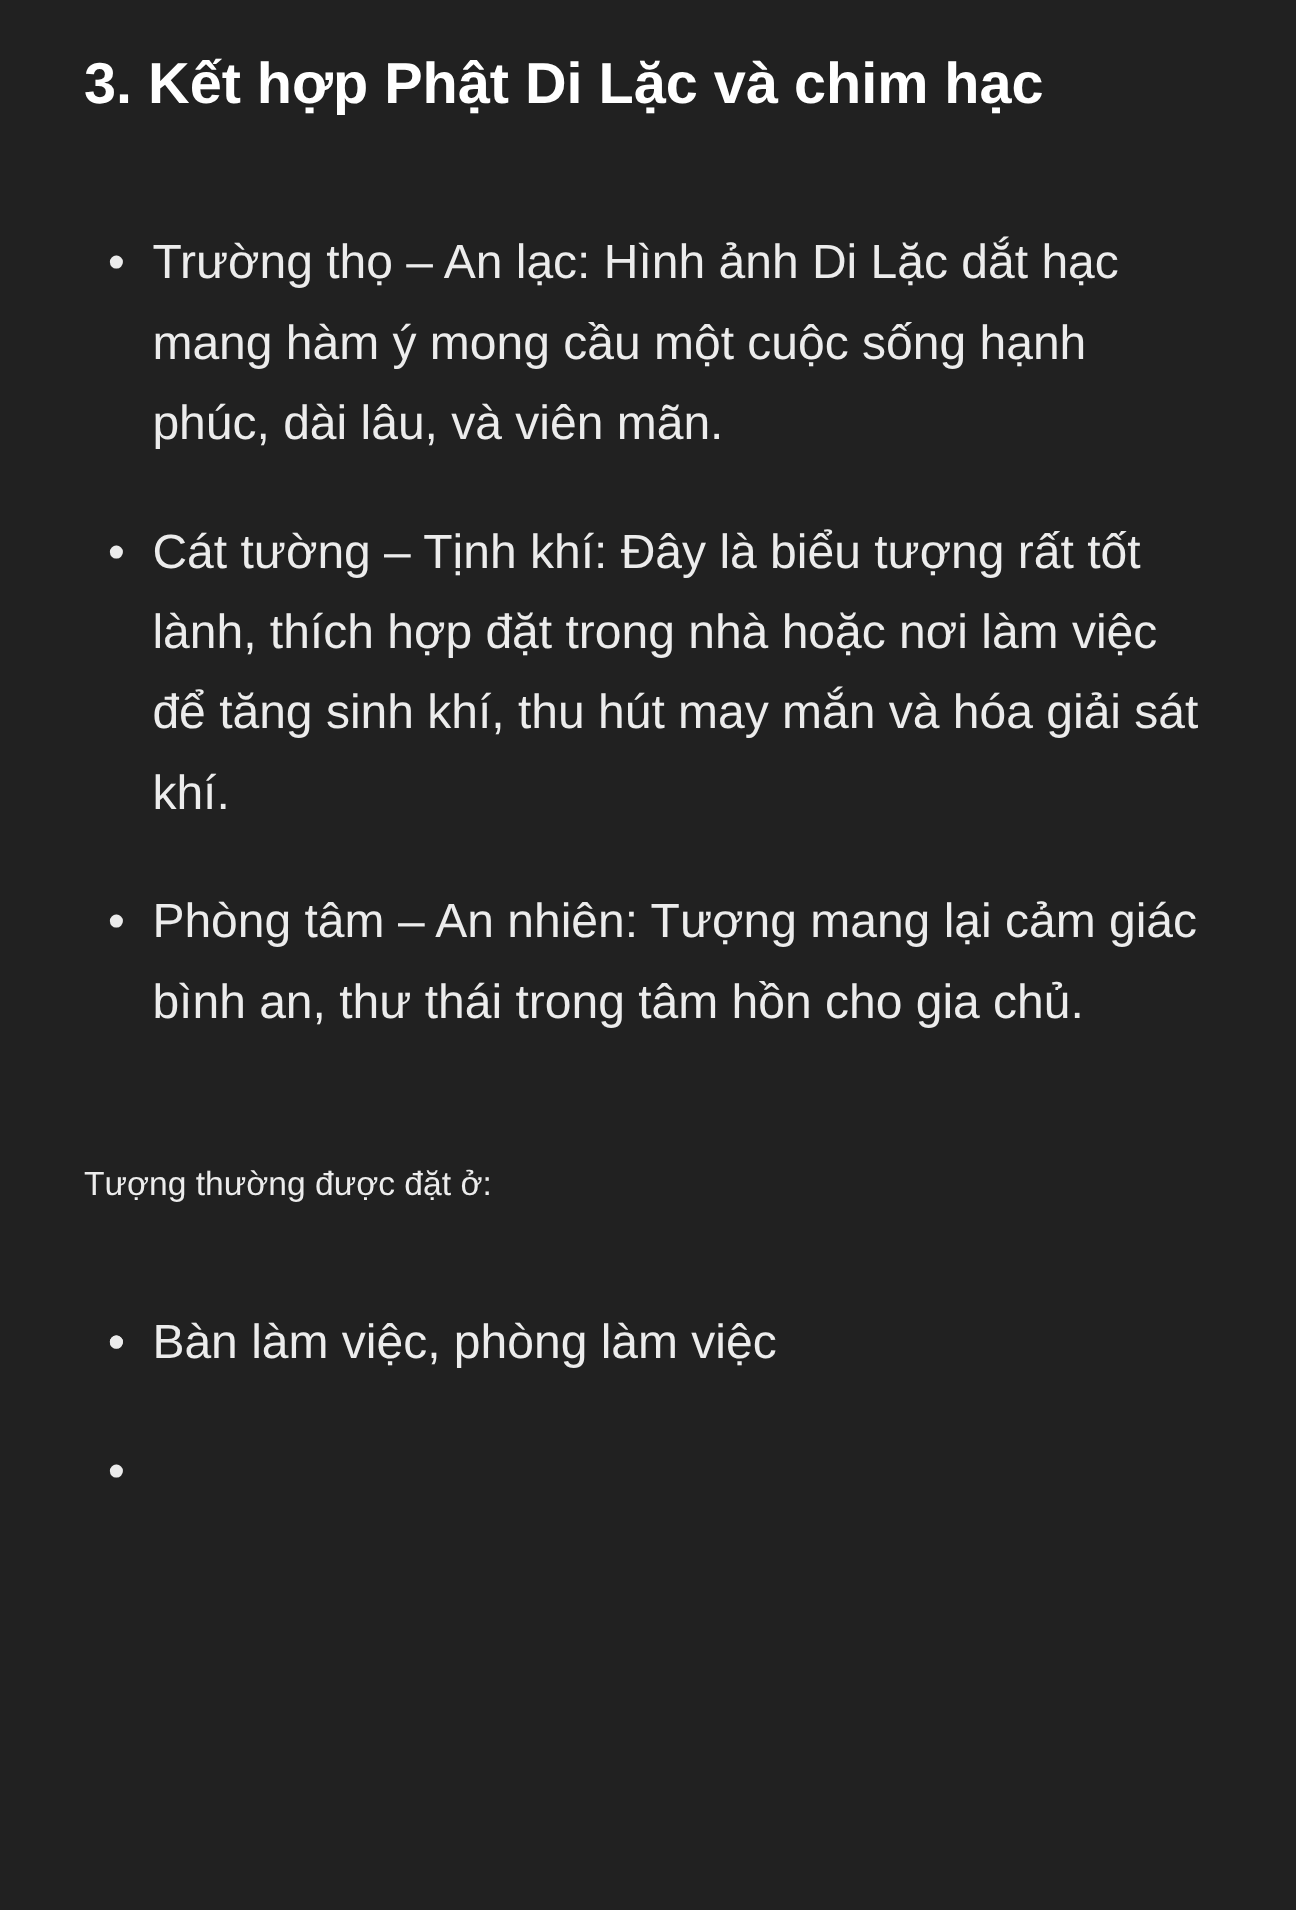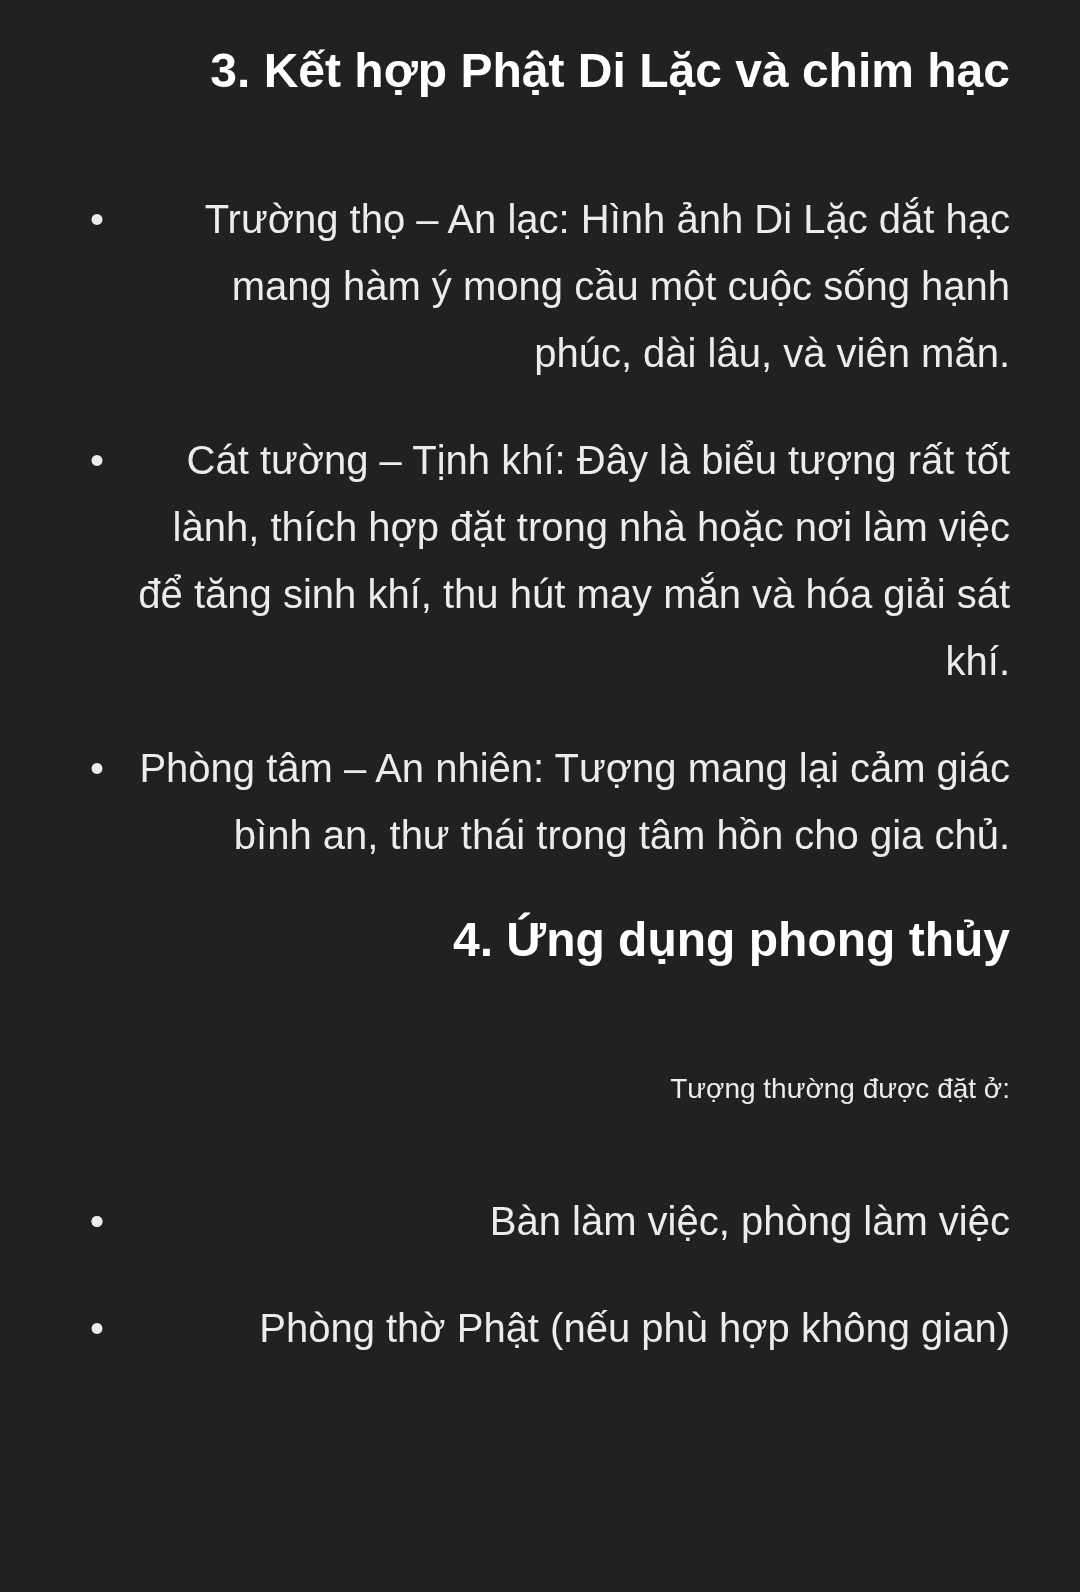--- a/index.html
+++ b/index.html
@@ -11,21 +11,20 @@
     height: 1592px;
     background: #212121;
     color: #ececec;
     font-family: "Liberation Sans", "DejaVu Sans", sans-serif;
     overflow: hidden;
   }
   .content {
     padding: 40px 70px 0 70px;
     box-sizing: border-box;
     width: 1080px;
-    text-align: right;
   }
   h3.section-heading {
     font-size: 48px;
     line-height: 62px;
     font-weight: 700;
     margin: 0;
     color: #ffffff;
   }
   h3.section-heading.second {
     margin-top: 14px;
@@ -82,31 +81,29 @@
     <li>
       <span class="bullet-marker">•</span>
       <span class="term">Cát tường – Tịnh khí:</span><span> Đây là biểu tượng rất tốt lành, thích hợp đặt trong nhà hoặc nơi làm việc để tăng sinh khí, thu hút may mắn và hóa giải sát khí.</span>
     </li>
     <li>
       <span class="bullet-marker">•</span>
       <span class="term">Phòng tâm – An nhiên:</span><span> Tượng mang lại cảm giác bình an, thư thái trong tâm hồn cho gia chủ.</span>
     </li>
   </ul>
 
-  <h3 class="section-heading second">4. Ứng dụng phong thủy</h3>
 
   <p class="intro-paragraph">Tượng thường được đặt ở:</p>
 
   <ul class="bullet-list tight">
     <li>
       <span class="bullet-marker">•</span>
     </li>
     <li>
       <span class="bullet-marker">•</span>
       <span>Bàn làm việc, phòng làm việc</span>
     </li>
     <li>
       <span class="bullet-marker">•</span>
-      <span>Phòng thờ Phật (nếu phù hợp không gian)</span>
     </li>
   </ul>
 
 </div>
 
 </body></html>

